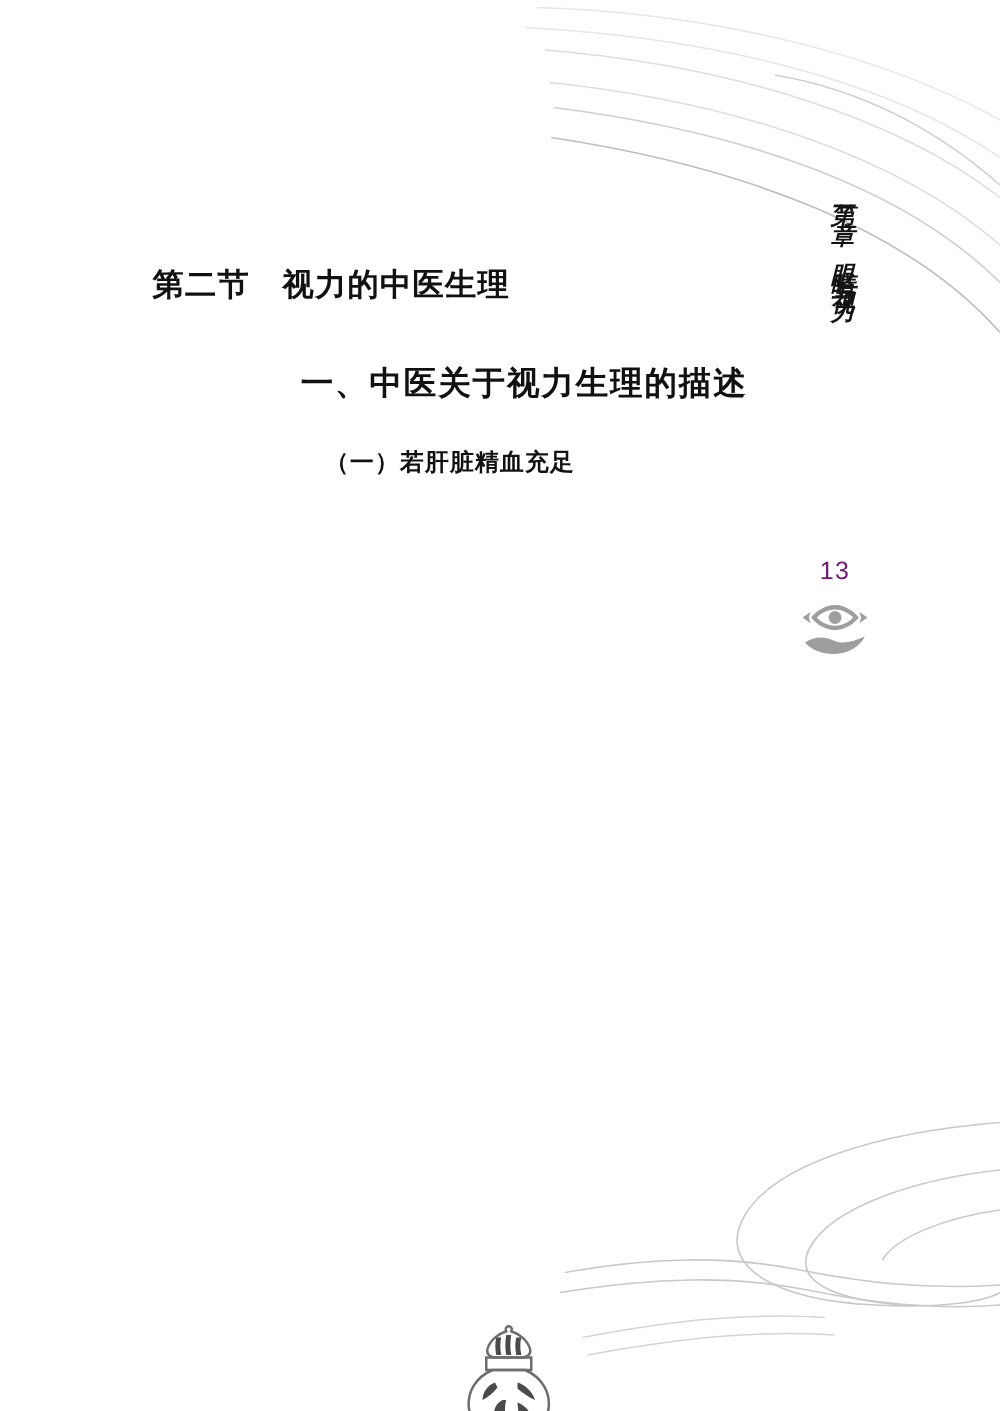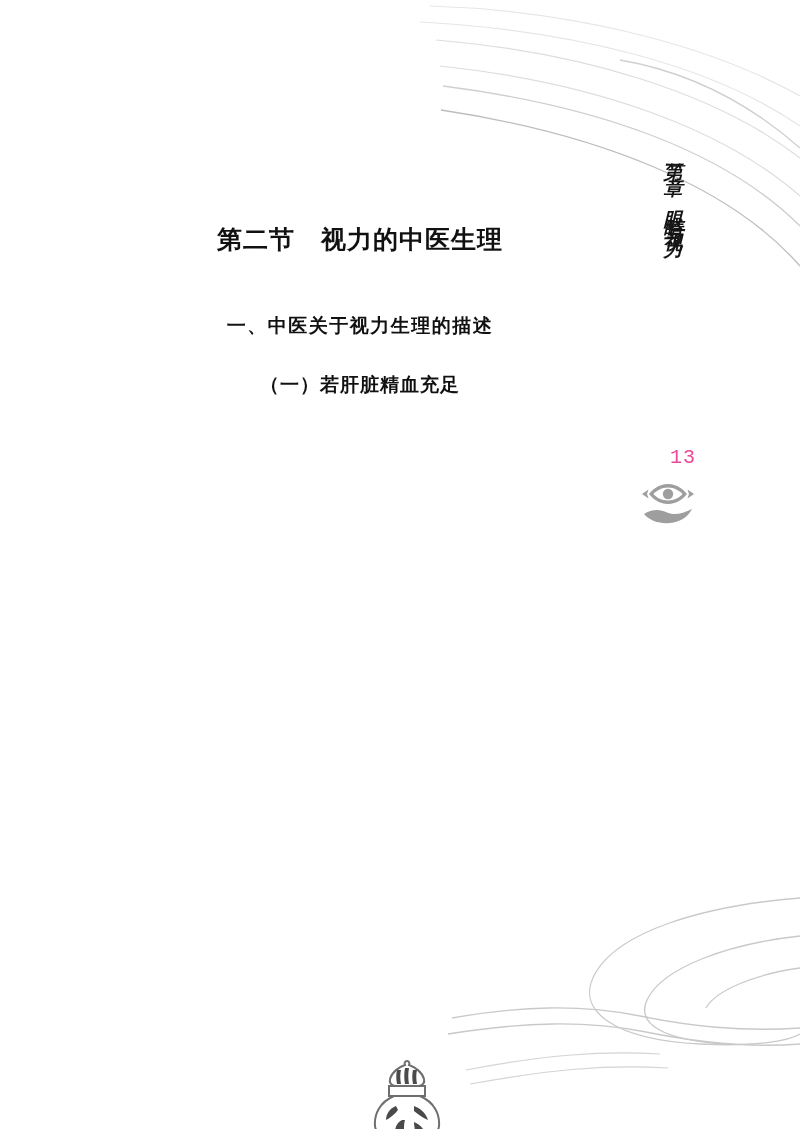--- a/index.html
+++ b/index.html
@@ -43,60 +43,60 @@
     line-height: 1.05;
     white-space: pre;
   }
 
   
   .folio {
     position: absolute;
     left: 640px;
     top: 446px;
     width: 56px;
-    text-align: right;
-    font-family: Liberation Mono, monospace;
+    text-align: center;
+    font-family: Liberation Sans, sans-serif;
     font-size: 20px;
-    color: #ec4899;
+    color: #701a75;
     letter-spacing: 1px;
   }
   .folio-logo {
     position: absolute;
     left: 638px;
     top: 478px;
     width: 60px;
     height: 52px;
   }
 
   
   .column {
     position: absolute;
     left: 122px;
     top: 0;
     width: 476px;
   }
 
   .h-section {
-    margin: 12px;
+    margin: 0;
     padding-top: 211px;
-    text-align: center;
+    text-align: left;
     font-family: "Liberation Sans", "DejaVu Sans", sans-serif;
     font-size: 25px;
     font-weight: 700;
     color: #111111;
     letter-spacing: 1px;
     white-space: pre;
   }
 
   .h-sub1 {
     margin: 0;
     padding-top: 45px;
-    text-align: center;
+    text-align: right;
     font-family: "Liberation Sans", "DejaVu Sans", sans-serif;
-    font-size: 19px;
+    font-size: 26px;
     font-weight: 700;
     color: #111111;
     letter-spacing: 1.5px;
   }
 
   .h-sub2 {
     margin: 0;
     padding-top: 33px;
     padding-bottom: 2px;
     text-align: center;

